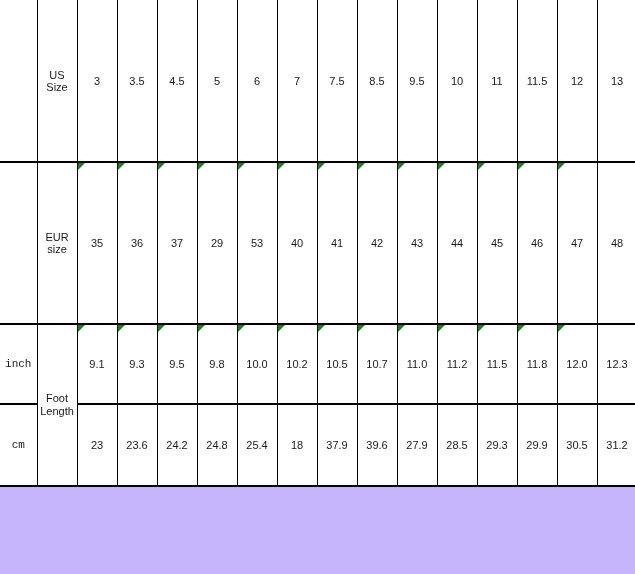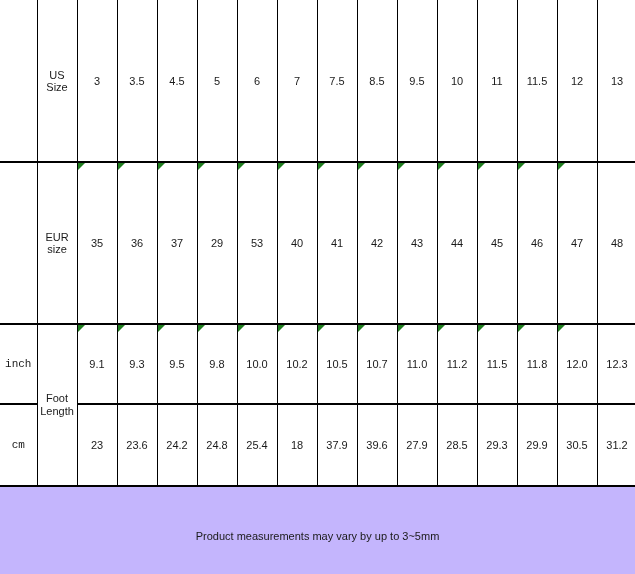--- a/index.html
+++ b/index.html
@@ -145,14 +145,13 @@
         <td>39.6</td>
         <td>27.9</td>
         <td>28.5</td>
         <td>29.3</td>
         <td>29.9</td>
         <td>30.5</td>
         <td>31.2</td>
       </tr>
     </tbody>
   </table>
-  <div class="note">Product measurements may vary by up to 3~5mm</div>
 </div>
 
 </body></html>

